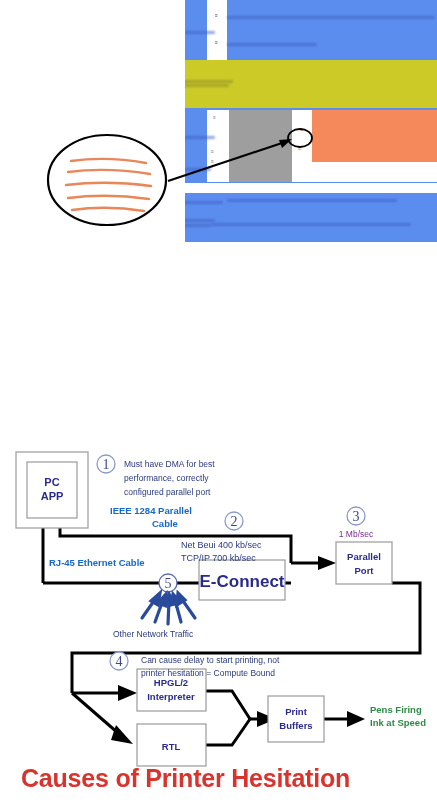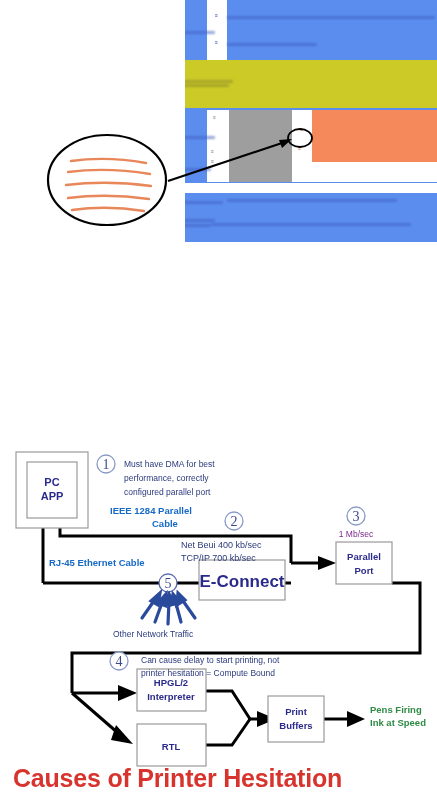--- a/index.html
+++ b/index.html
@@ -97,21 +97,21 @@
     font-family: "Liberation Sans", sans-serif;
     fill: #7a2a8c;
   }
   .green-txt {
     font-family: "Liberation Sans", sans-serif;
     font-weight: bold;
     fill: #2e8b45;
   }
   #title-text {
     position: absolute;
-    left: 4px; top: 764px;
+    left: 12px; top: 764px;
     width: 347px;
     text-align: center;
     font-family: "Liberation Sans", sans-serif;
     font-size: 25px;
     font-weight: bold;
     color: #d8342e;
     letter-spacing: -0.2px;
     white-space: nowrap;
   }
 </style>

